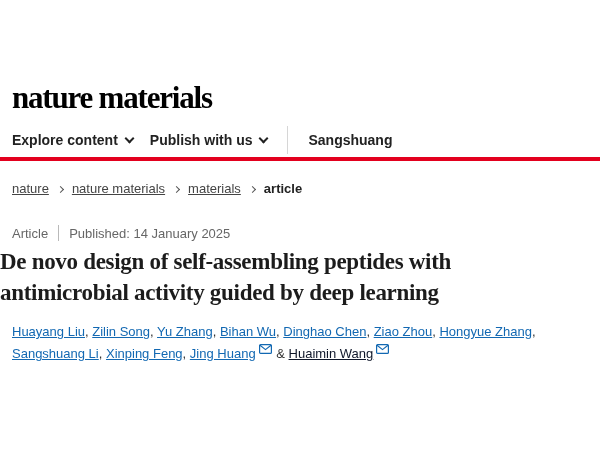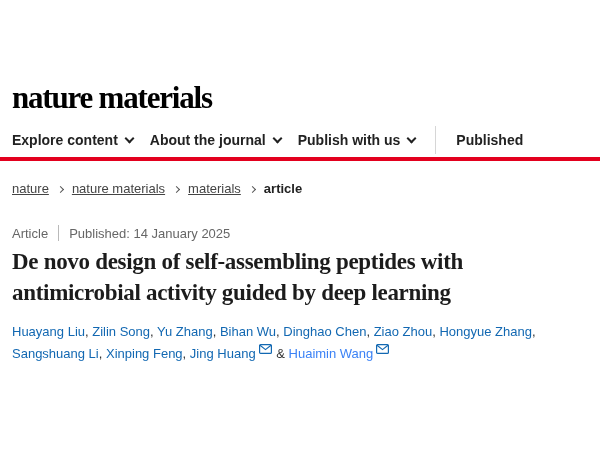--- a/index.html
+++ b/index.html
@@ -43,58 +43,54 @@
 
   
   .meta {
     position: absolute; left: 12px; top: 225px;
     font-size: 13px; color: #666666; display: flex; align-items: center;
   }
   .meta-divider { display: inline-block; width: 1px; height: 16px; background: #b9b9b9; margin: 0 10px; }
 
   
   .title {
-    position: absolute; left: 12px; top: 246px; width: 558px;
+    position: absolute; left: 0; top: 246px; width: 558px;
     font-family: "Liberation Serif", serif;
     font-weight: 700; font-size: 23px; line-height: 31px;
     letter-spacing: -0.3px; color: #1c1c1c;
   }
 
   
   .authors {
     position: absolute; left: 12px; top: 321px; width: 580px;
     font-size: 13px; line-height: 22px; color: #333333;
   }
-  .author-link { cursor: pointer; }
+  .author-link { text-decoration: underline; cursor: pointer; }
   .author-sep { color: #333333; }
   .email-icon { display: inline-block; margin: 0 1px 0 3px; vertical-align: 4px; cursor: pointer; }
   .email-icon svg { display: block; }
 </style>
 </head>
 <body>
 
 <div>
   <div class="logo">nature materials</div>
 
   <nav class="nav">
     <div class="nav-item">
       <span>Explore content</span>
       <span class="chev-down"></span>
     </div>
     <div class="nav-item">
-      <span>About the journal</span>
-      <span class="chev-down"></span>
-    </div>
-    <div class="nav-item">
       <span>Publish with us</span>
       <span class="chev-down"></span>
     </div>
     <div class="nav-divider"></div>
     <div class="nav-item">
-      <span>Published</span>
+      <span>Sangshuang</span>
     </div>
   </nav>
 
   <div class="brand-rule" style="background: rgb(227, 0, 30);"></div>
 </div>
 
 <nav class="breadcrumb">
   <span class="crumb-link">nature</span>
   <span class="crumb-sep"></span>
   <span class="crumb-link">nature materials</span>
@@ -108,16 +104,16 @@
   <span>Article</span>
   <span class="meta-divider"></span>
   <span>Published: 14 January 2025</span>
 </div>
 
 <h1 class="title">De novo design of self-assembling peptides with antimicrobial activity guided by deep learning</h1>
 
 <p class="authors"><a class="author-link" style="color: rgb(18, 104, 178);">Huayang Liu</a><span class="author-sep">, </span><a class="author-link" style="color: rgb(18, 104, 178);">Zilin Song</a><span class="author-sep">, </span><a class="author-link" style="color: rgb(18, 104, 178);">Yu Zhang</a><span class="author-sep">, </span><a class="author-link" style="color: rgb(18, 104, 178);">Bihan Wu</a><span class="author-sep">, </span><a class="author-link" style="color: rgb(18, 104, 178);">Dinghao Chen</a><span class="author-sep">, </span><a class="author-link" style="color: rgb(18, 104, 178);">Ziao Zhou</a><span class="author-sep">, </span><a class="author-link" style="color: rgb(18, 104, 178);">Hongyue Zhang</a><span class="author-sep">, </span><a class="author-link" style="color: rgb(18, 104, 178);">Sangshuang Li</a><span class="author-sep">, </span><a class="author-link" style="color: rgb(18, 104, 178);">Xinping Feng</a><span class="author-sep">, </span><a class="author-link" style="color: rgb(18, 104, 178);">Jing Huang</a><span class="email-icon"><svg width="13" height="10" viewBox="0 0 13 10" fill="none">
         <rect x="0.6" y="0.6" width="11.8" height="8.8" rx="1" stroke="#1268b2" stroke-width="1.2"></rect>
         <path d="M1 1.2 L6.5 5.6 L12 1.2" stroke="#1268b2" stroke-width="1.2"></path>
-      </svg></span><span class="author-sep"> &amp; </span><a class="author-link" style="color: #3b82f6;">Huaimin Wang</a><span class="email-icon"><svg width="13" height="10" viewBox="0 0 13 10" fill="none">
+      </svg></span><span class="author-sep"> &amp; </span><a class="author-link" style="color: #0f172a;">Huaimin Wang</a><span class="email-icon"><svg width="13" height="10" viewBox="0 0 13 10" fill="none">
         <rect x="0.6" y="0.6" width="11.8" height="8.8" rx="1" stroke="#1268b2" stroke-width="1.2"></rect>
         <path d="M1 1.2 L6.5 5.6 L12 1.2" stroke="#1268b2" stroke-width="1.2"></path>
       </svg></span></p>
 
 </body></html>

